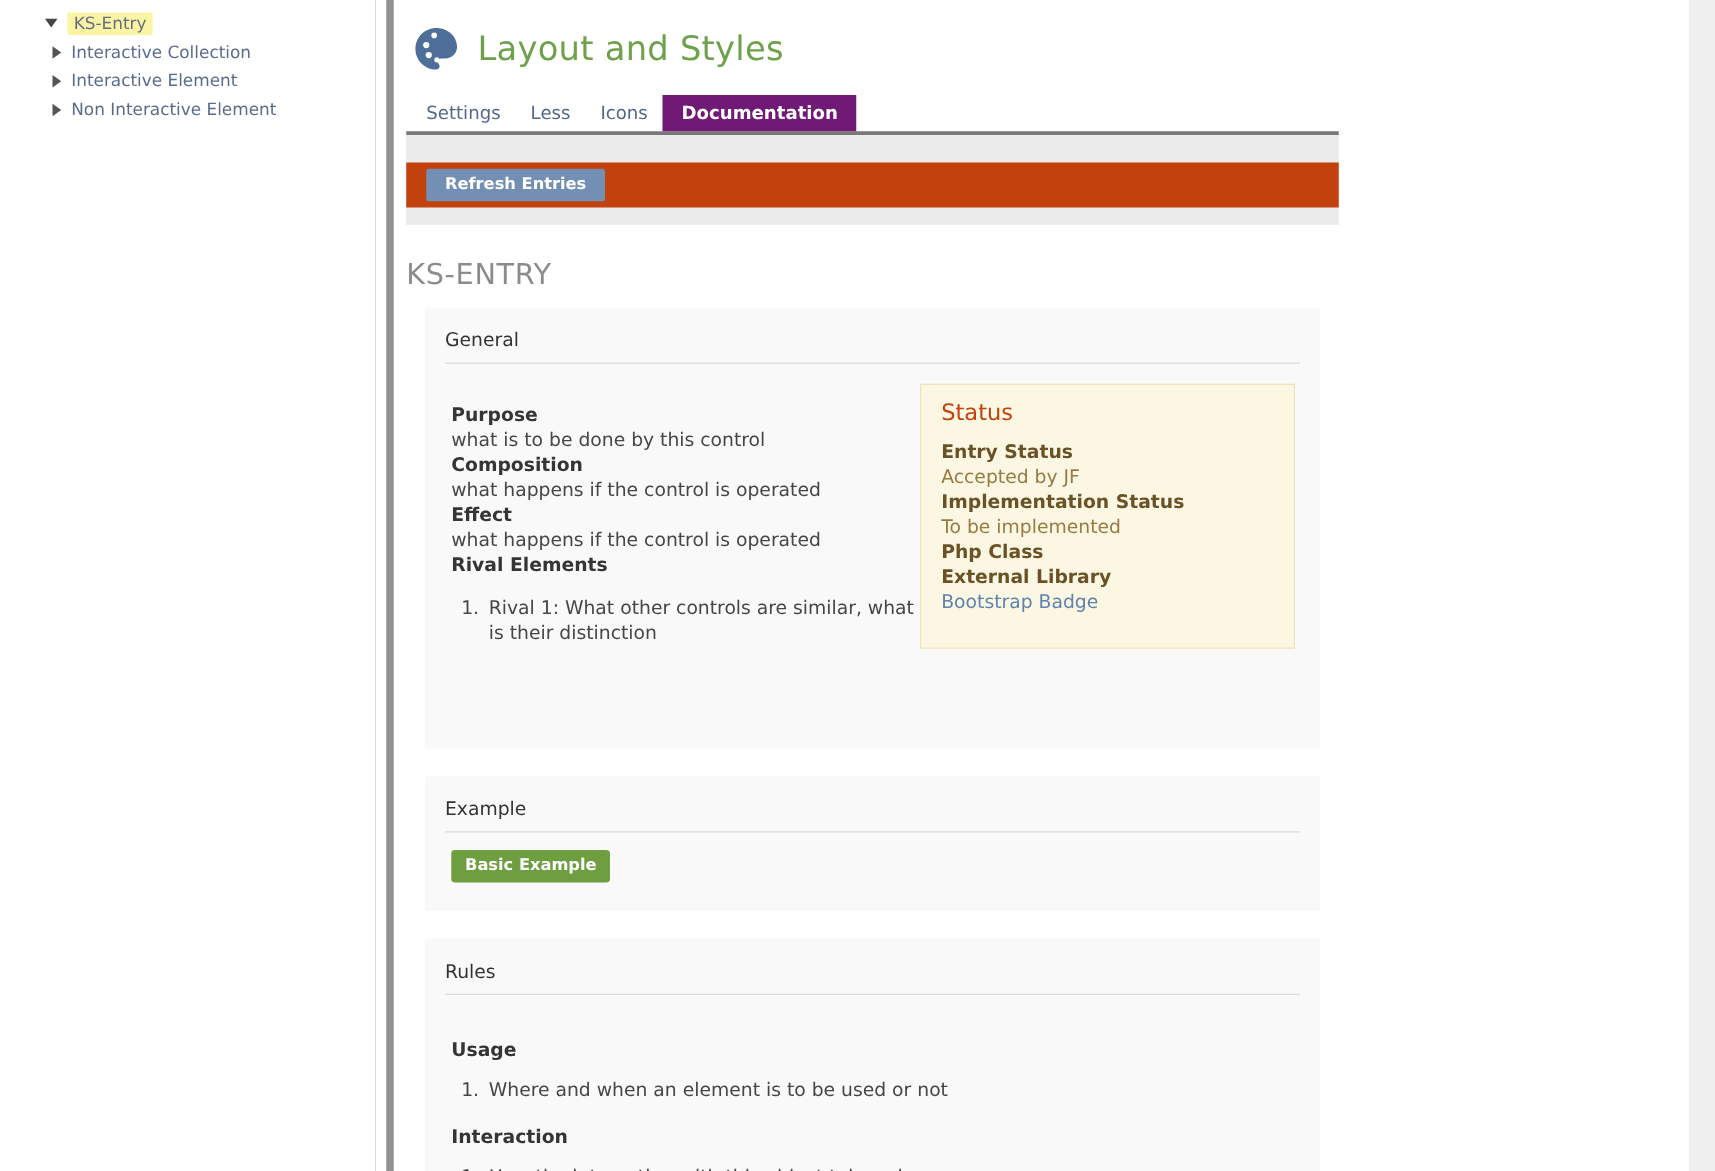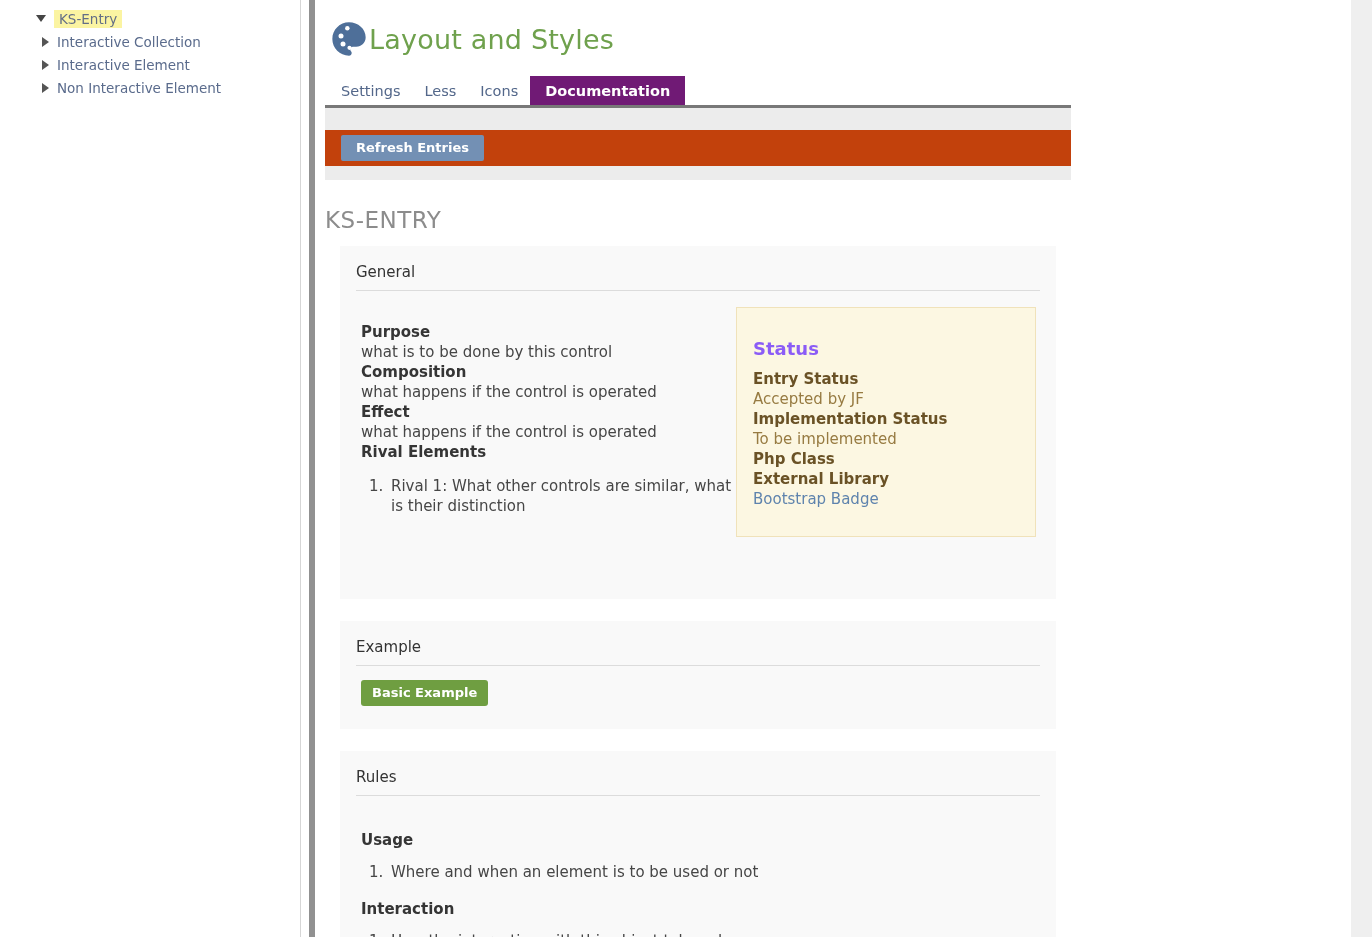--- a/index.html
+++ b/index.html
@@ -33,21 +33,21 @@
   .tree-label.hl { background: #fbf4a2; padding: 1px 5px; color: #636e86; }
 
   
   .splitter-gutter { width: 24px; flex: 0 0 24px; background: #fff; position: relative; }
   .splitter-bar { position: absolute; left: 8px; top: 0; width: 6px; height: 100%; background: #919191; cursor: col-resize; }
 
   
   .main { flex: 1 1 auto; position: relative; background: #fff; }
   .content { margin-right: 21px; }
 
-  .page-header { display: flex; align-items: center; padding: 19px 0 0 4px; }
+  .page-header { display: flex; align-items: center; gap: 13px; padding: 19px 0 0 4px; }
   .page-header h1 { margin: 0; font-size: 27px; font-weight: 400; color: #6fa14d; letter-spacing: 0.2px; }
   .palette-icon svg { display: block; }
 
   .tabs { display: flex; align-items: flex-end; border-bottom: 3px solid #787878; margin-top: 17px; padding-left: 4px; }
   .tab { padding: 5px 12px 6px; font-size: 14.5px; color: #53678a; cursor: pointer; white-space: nowrap; }
   .tab.active { background: #701a75; color: #fff; font-weight: 700; padding: 7px 15px 6px; }
 
   .toolbar-wrap { background: #ececec; padding: 22px 0 14px; }
   .toolbar { background: #c2410c; padding: 5px 16px; }
   .btn-refresh {
@@ -69,21 +69,21 @@
   .fields dd { margin: 0; color: #464646; }
   .fields ol { margin: 14px 0; padding-left: 27px; color: #464646; }
   .fields li { padding-left: 3px; }
   .general-body .fields { min-height: 242px; }
 
   .status-box {
     width: 300px; flex: 0 0 300px; align-self: flex-start;
     background: #fcf7e2; border: 1px solid #f0e2ba;
     padding: 12px 16px 27px; margin-right: 4px;
   }
-  .status-box h4 { margin: 18px 0 10px; font-size: 18px; font-weight: 700; color: #8b5cf6; }
+  .status-box h4 { margin: 0 0 10px; font-size: 18px; font-weight: 400; color: #c2410c; }
   .status-box dl { margin: 0; font-size: 15px; line-height: 20px; }
   .status-box dt { font-weight: 700; color: #6a5226; }
   .status-box dd { margin: 0; color: #977b42; }
   .status-box a { color: #5e83ad; text-decoration: none; cursor: pointer; }
 
   .badge-basic {
     display: inline-block; margin: 14px 0 3px 5px;
     background: #6f9e41; color: #fff; font-size: 13px; font-weight: 700;
     padding: 5px 11px 6px; border-radius: 3px; cursor: pointer;
   }

